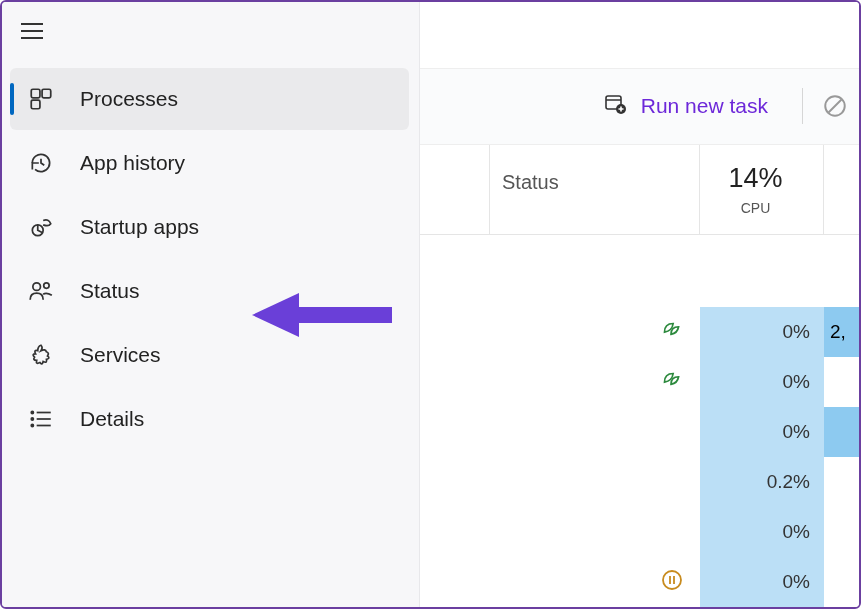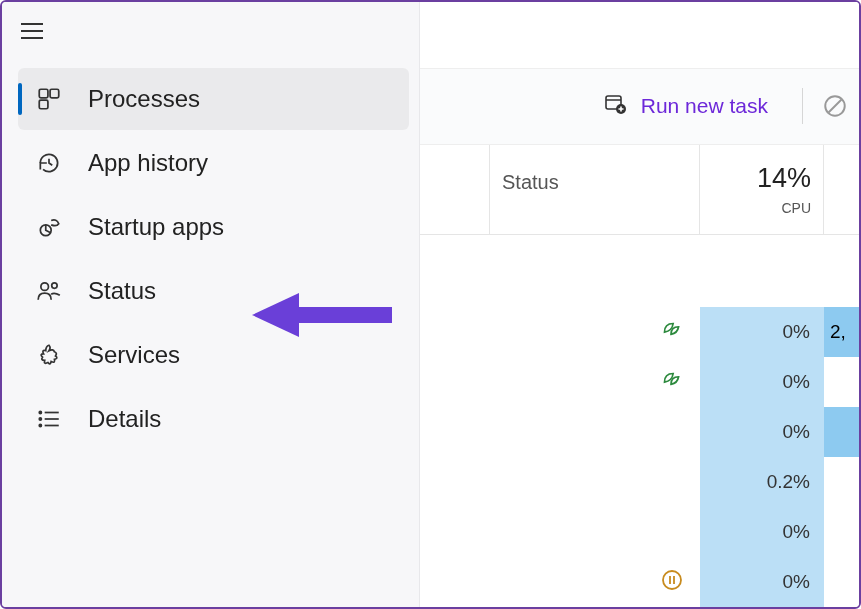--- a/index.html
+++ b/index.html
@@ -31,23 +31,22 @@
     }
     .hamburger-lines { display: flex; flex-direction: column; gap: 5px; }
     .hamburger-lines span {
       display: block; width: 22px; height: 2px; background: #333;
     }
     .nav { display: flex; flex-direction: column; padding: 8px 10px 0 8px; gap: 2px; }
     .nav-item {
       display: flex; align-items: center; gap: 26px;
       height: 62px; padding: 0 18px;
       border-radius: 6px; cursor: pointer;
-      color: #222; font-size: 24px;
+      color: #222; font-size: 21px;
       position: relative;
-      margin-left: 8px;
     }
     .nav-item.active { background: #eaeaec; }
     .nav-item.active::before {
       content: ''; position: absolute; left: 0; top: 15px; bottom: 15px;
       width: 4px; background: #0067c0; border-radius: 4px;
     }
     .nav-icon { width: 26px; height: 26px; display: flex; align-items: center; justify-content: center; flex-shrink: 0; }
     .nav-icon svg { width: 26px; height: 26px; stroke: #333; fill: none; stroke-width: 1.6; }
     .main { flex: 1; display: flex; flex-direction: column; background: #fff; position: relative; }
     .toolbar-top { height: 72px; border-bottom: 1px solid #eee; background: #fff;}
@@ -65,21 +64,21 @@
     .table { flex: 1; position: relative; }
     .thead { display: flex; height: 90px; border-bottom: 1px solid #e5e5e5; }
     .col-name { width: 70px; border-right: 1px solid #e5e5e5; }
     .col-status {
       width: 210px; border-right: 1px solid #e5e5e5;
       display: flex; align-items: center; padding: 0 0 14px 12px;
       font-size: 20px; color: #555;
     }
     .col-cpu {
       width: 124px; border-right: 1px solid #e5e5e5;
-      display: flex; flex-direction: column; justify-content: center; align-items: flex-end;
+      display: flex; flex-direction: column; justify-content: center; align-items: center;
       padding-right: 12px; gap: 6px;
     }
     .col-cpu .pct { font-size: 27px; color: #222; }
     .col-cpu .lbl { font-size: 14px; color: #555; }
     .col-mem { flex: 1; }
     .rows { position: relative; }
     .row { display: flex; height: 50px; }
     .cell-status {
       width: 280px; display: flex; align-items: center; justify-content: flex-end; padding-right: 16px;
     }

